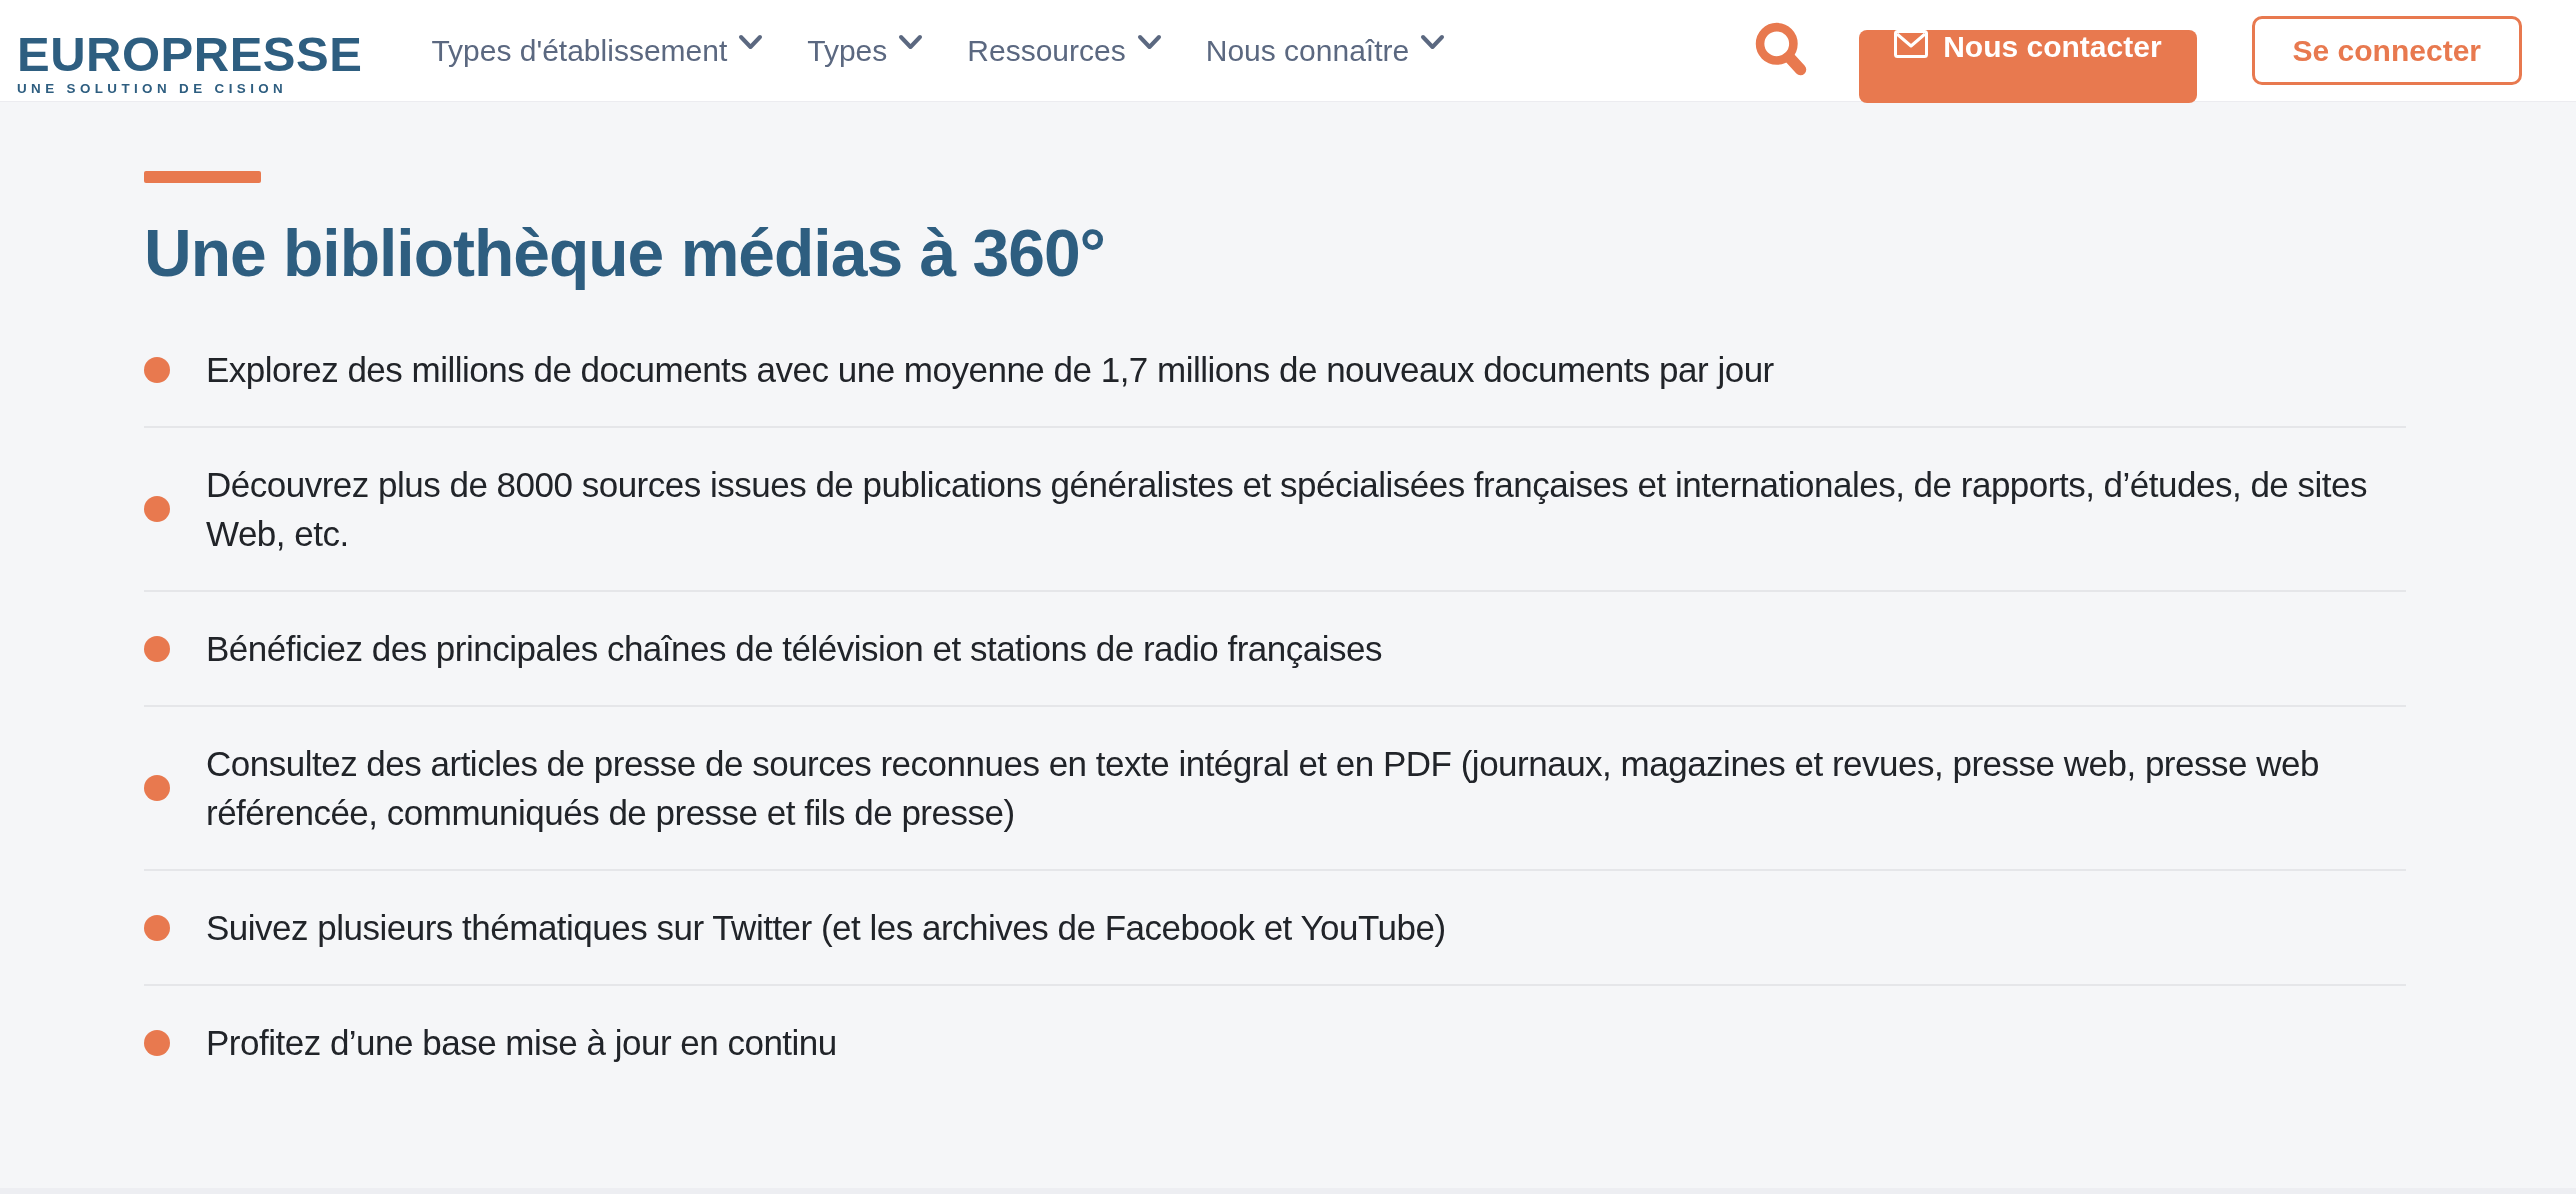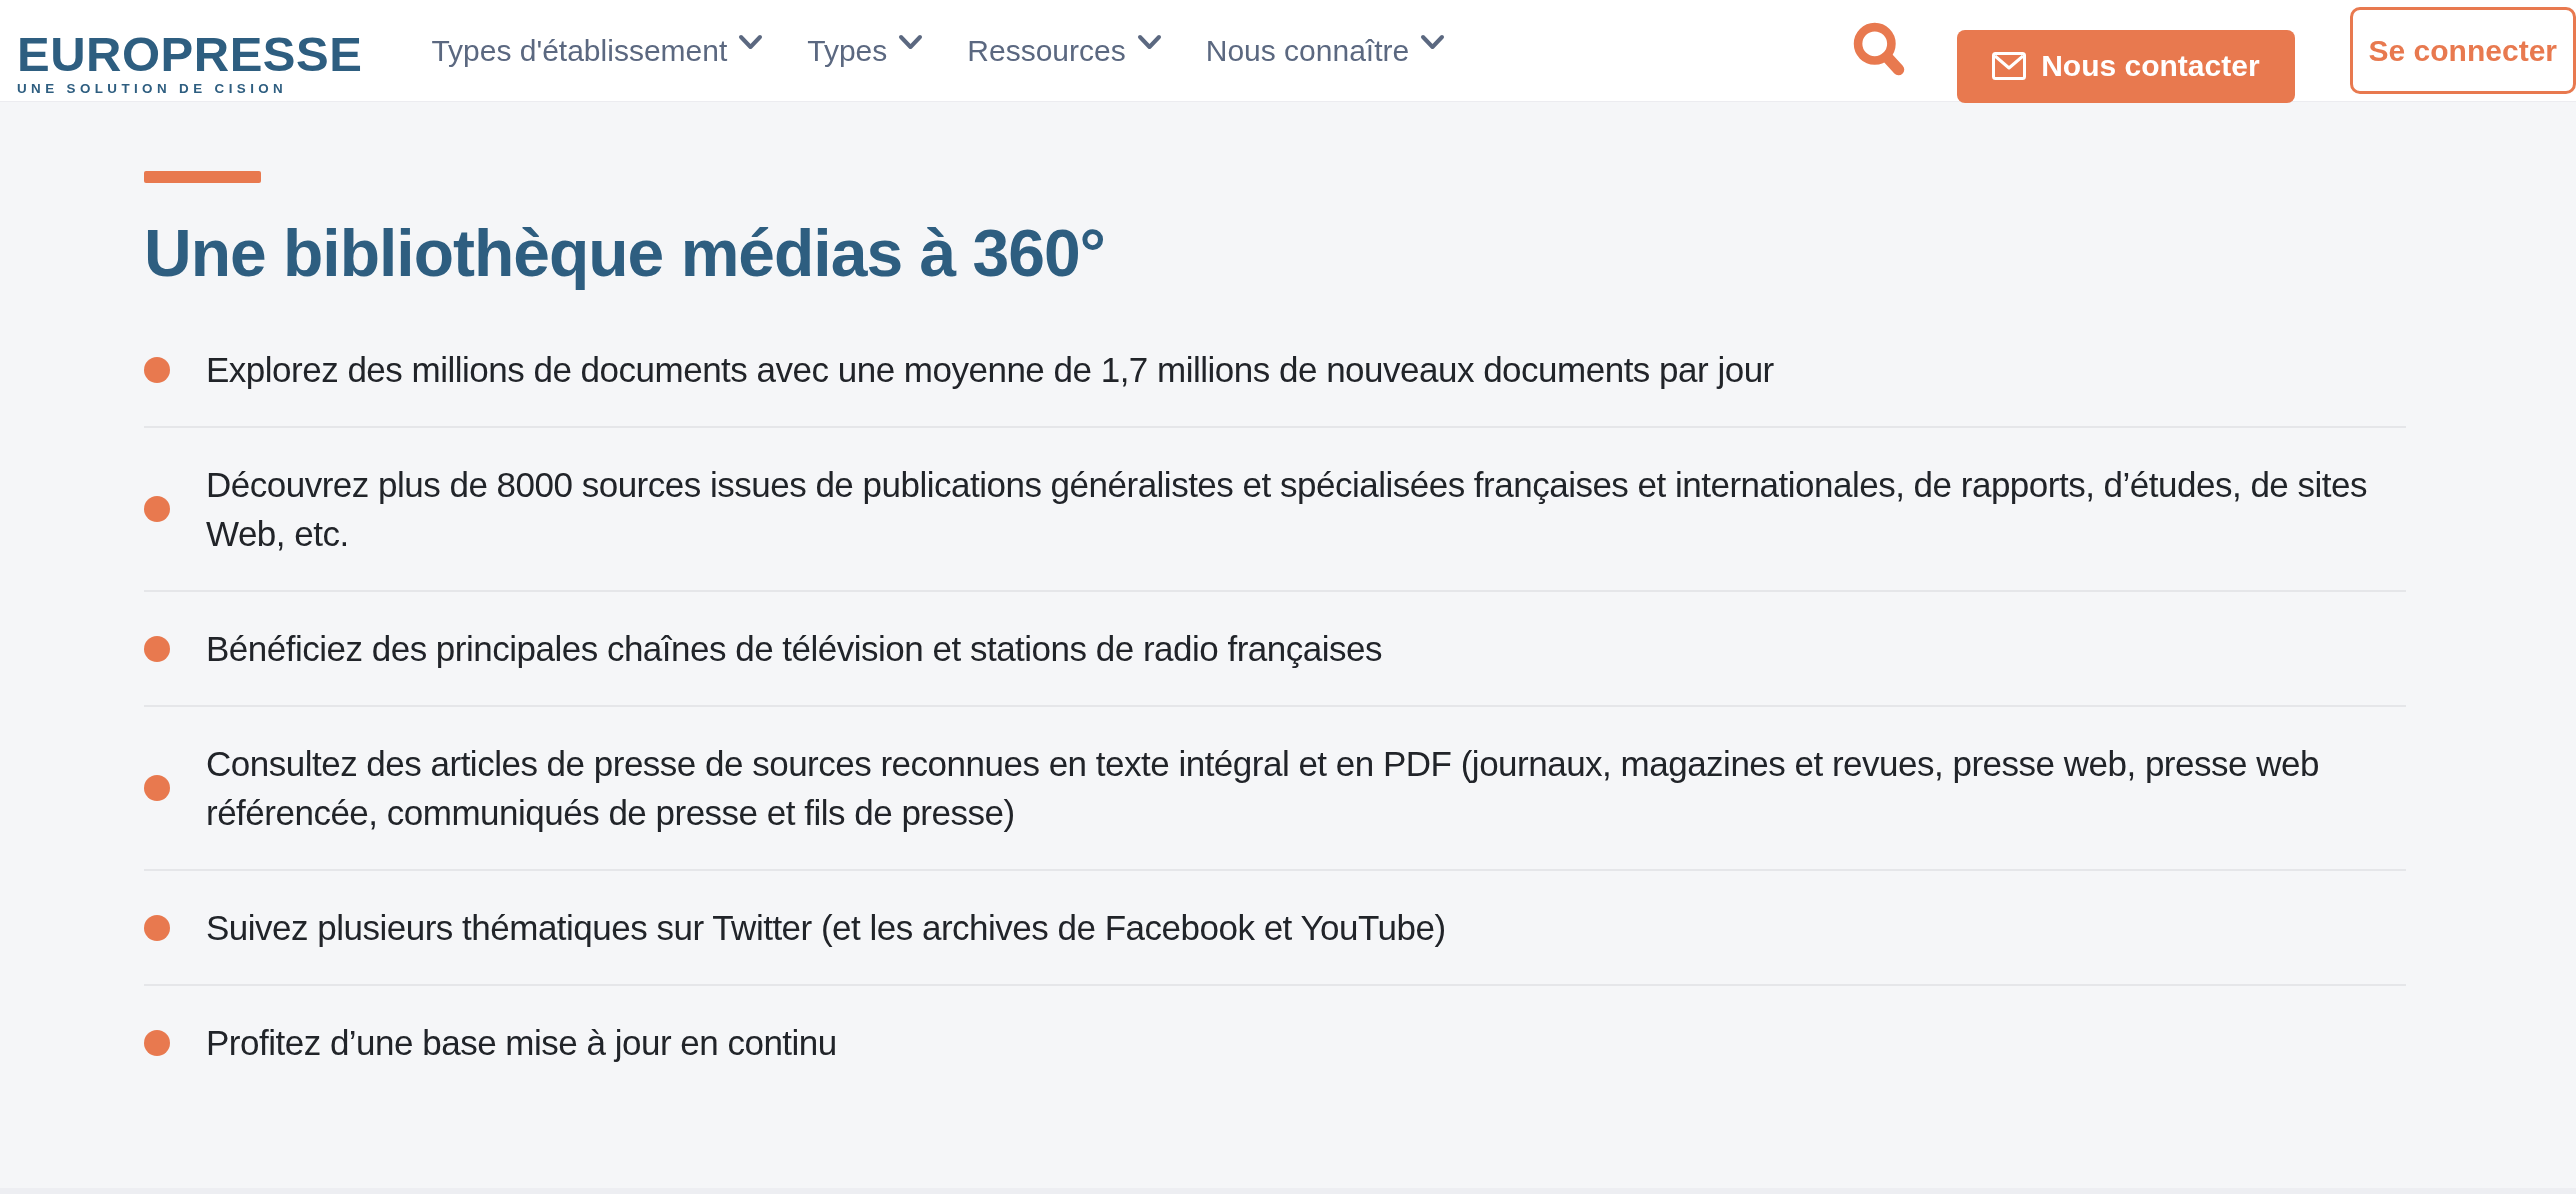--- a/index.html
+++ b/index.html
@@ -33,29 +33,29 @@
   .nav-item{
     display:flex;align-items:flex-start;gap:11px;cursor:pointer;
     font-size:30px;font-weight:500;color:var(--nav-text);white-space:nowrap;
   }
   .chevron{width:25px;height:17px;display:block;}
   .chevron polyline{fill:none;stroke:var(--nav-text);stroke-width:4;stroke-linecap:round;stroke-linejoin:round;}
   .header-spacer{flex:1;}
   .search-btn{width:63px;height:63px;margin-right:46px;cursor:pointer;display:flex;align-items:center;justify-content:center;background:none;border:none;}
   .search-btn svg{width:61px;height:61px;display:block;}
   .contact-btn{
-    display:flex;align-items:center;gap:15px;height:73px;padding:0 35px;
+    display:flex;align-items:flex-start;gap:15px;height:73px;padding:0 35px;
     background:var(--accent);color:#ffffff;border:none;border-radius:8px;
     font-size:30px;font-weight:600;cursor:pointer;white-space:nowrap;
     font-family:inherit;
     margin-top:31px;
   }
   .contact-btn svg{width:34px;height:28px;display:block;}
   .login-btn{
-    margin-left:55px;height:87px;padding:0 16px;
+    margin-left:55px;margin-right:54px;height:69px;padding:0 38px;
     background:#ffffff;color:var(--accent);border:3px solid var(--accent);
     border-radius:10px;font-size:30px;font-weight:600;cursor:pointer;white-space:nowrap;
     font-family:inherit;
   }
 
   
   .main{padding:69px 170px 0 144px;}
   .accent-bar{width:117px;height:12px;background:var(--accent);border-radius:2px;}
   .page-title{
     margin-top:32px;font-size:66px;line-height:77px;font-weight:800;

